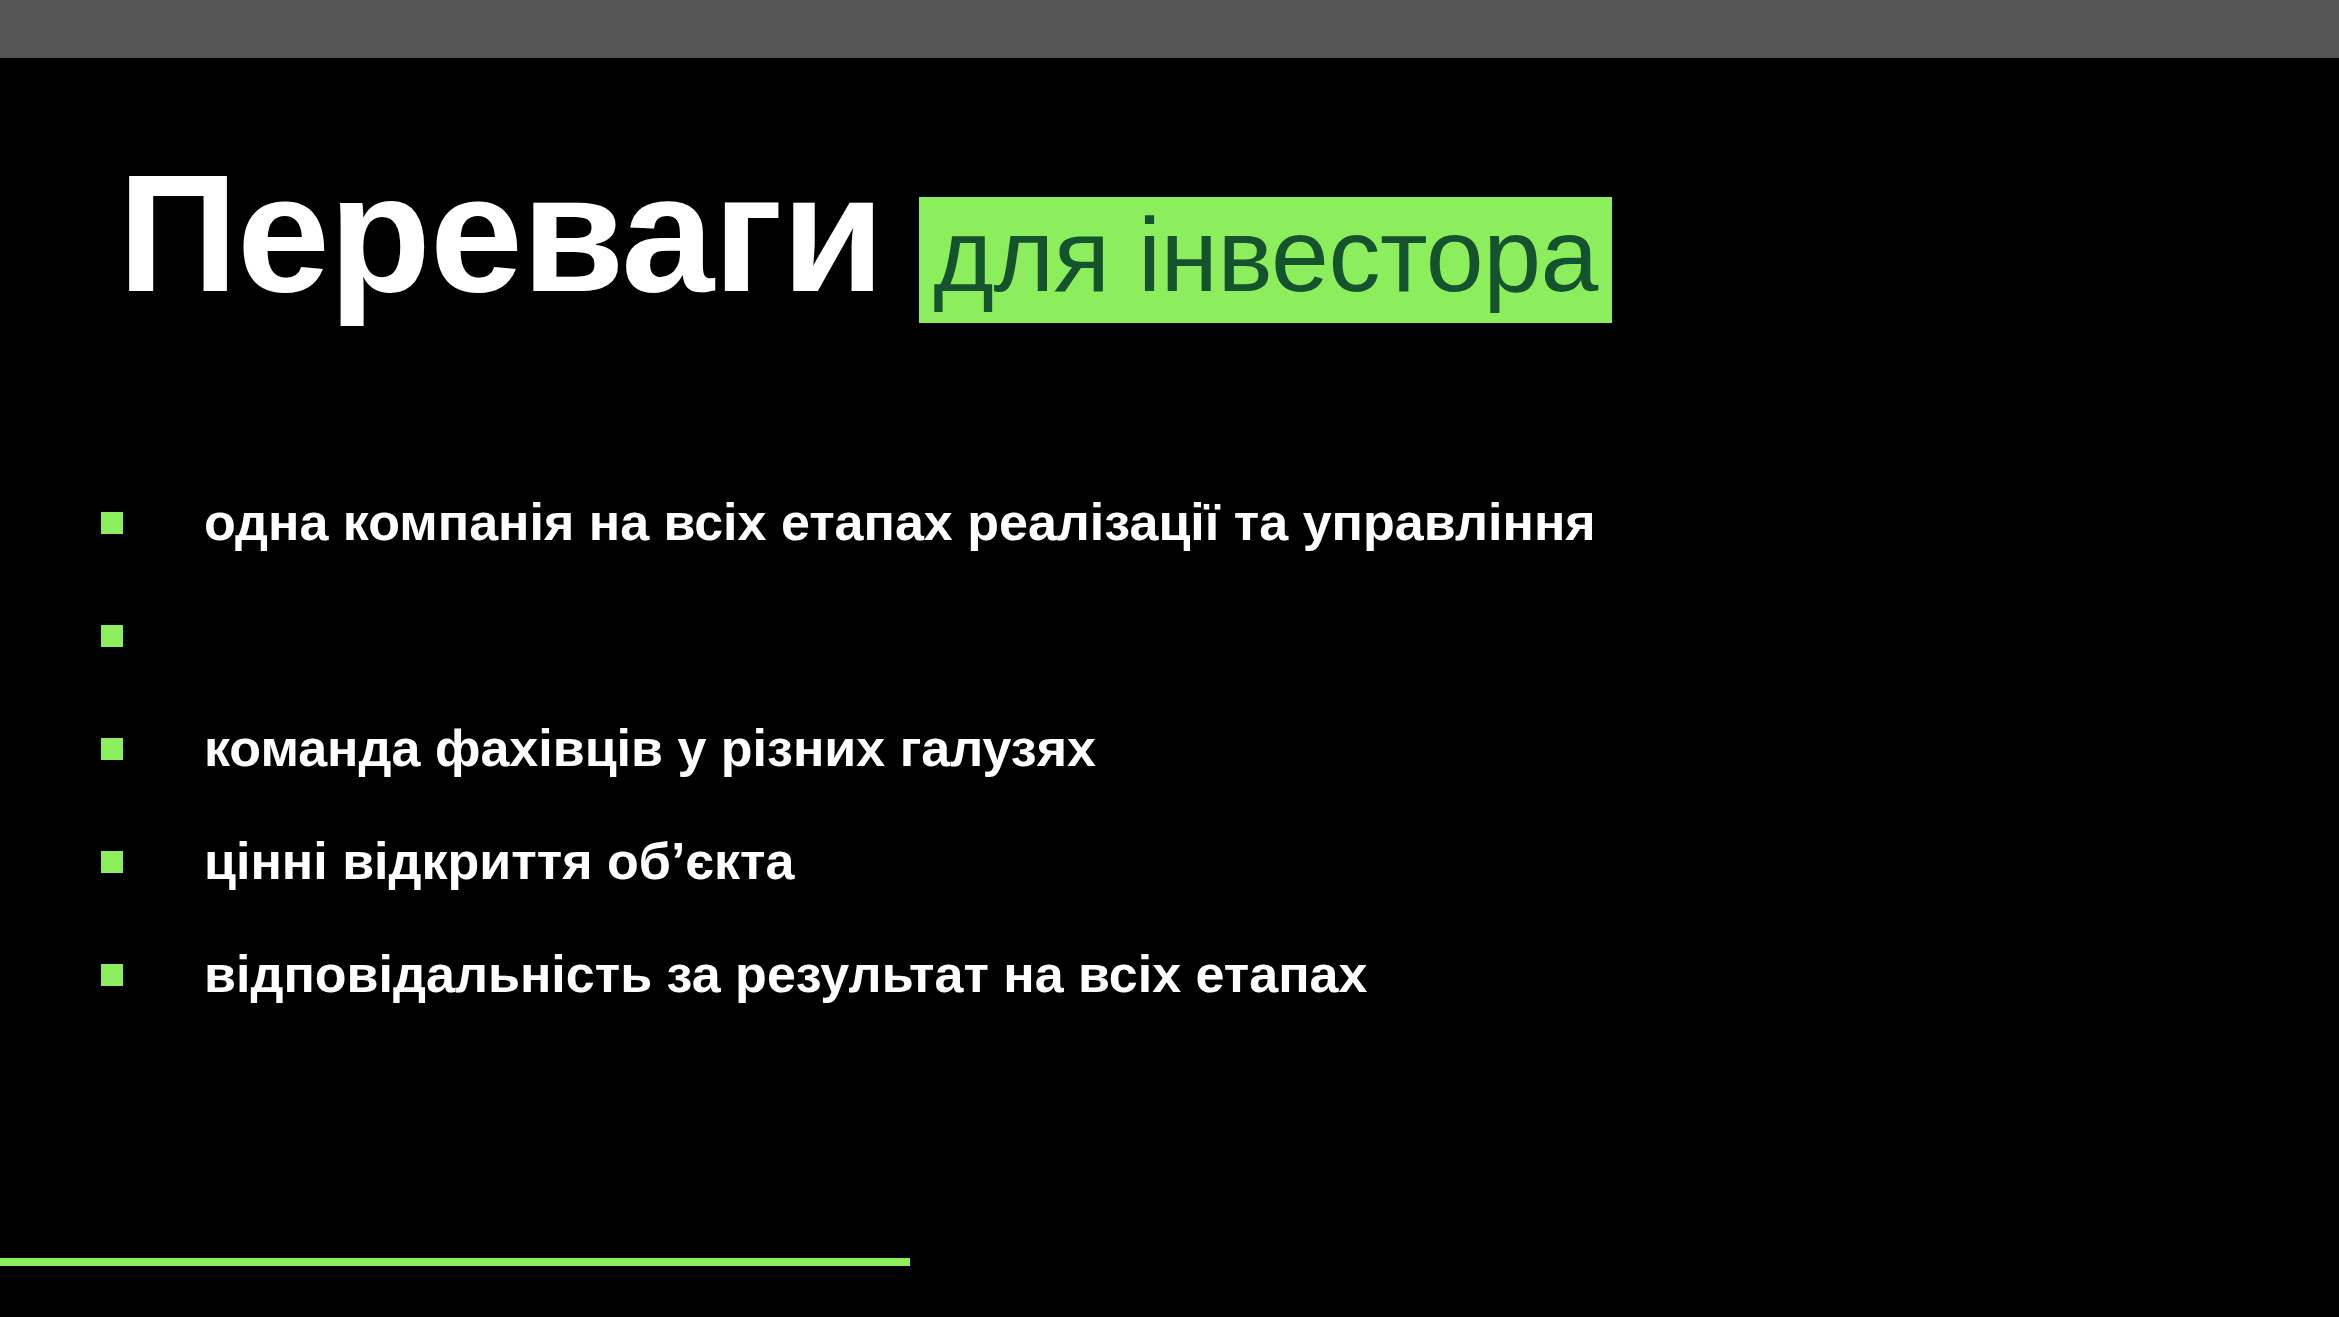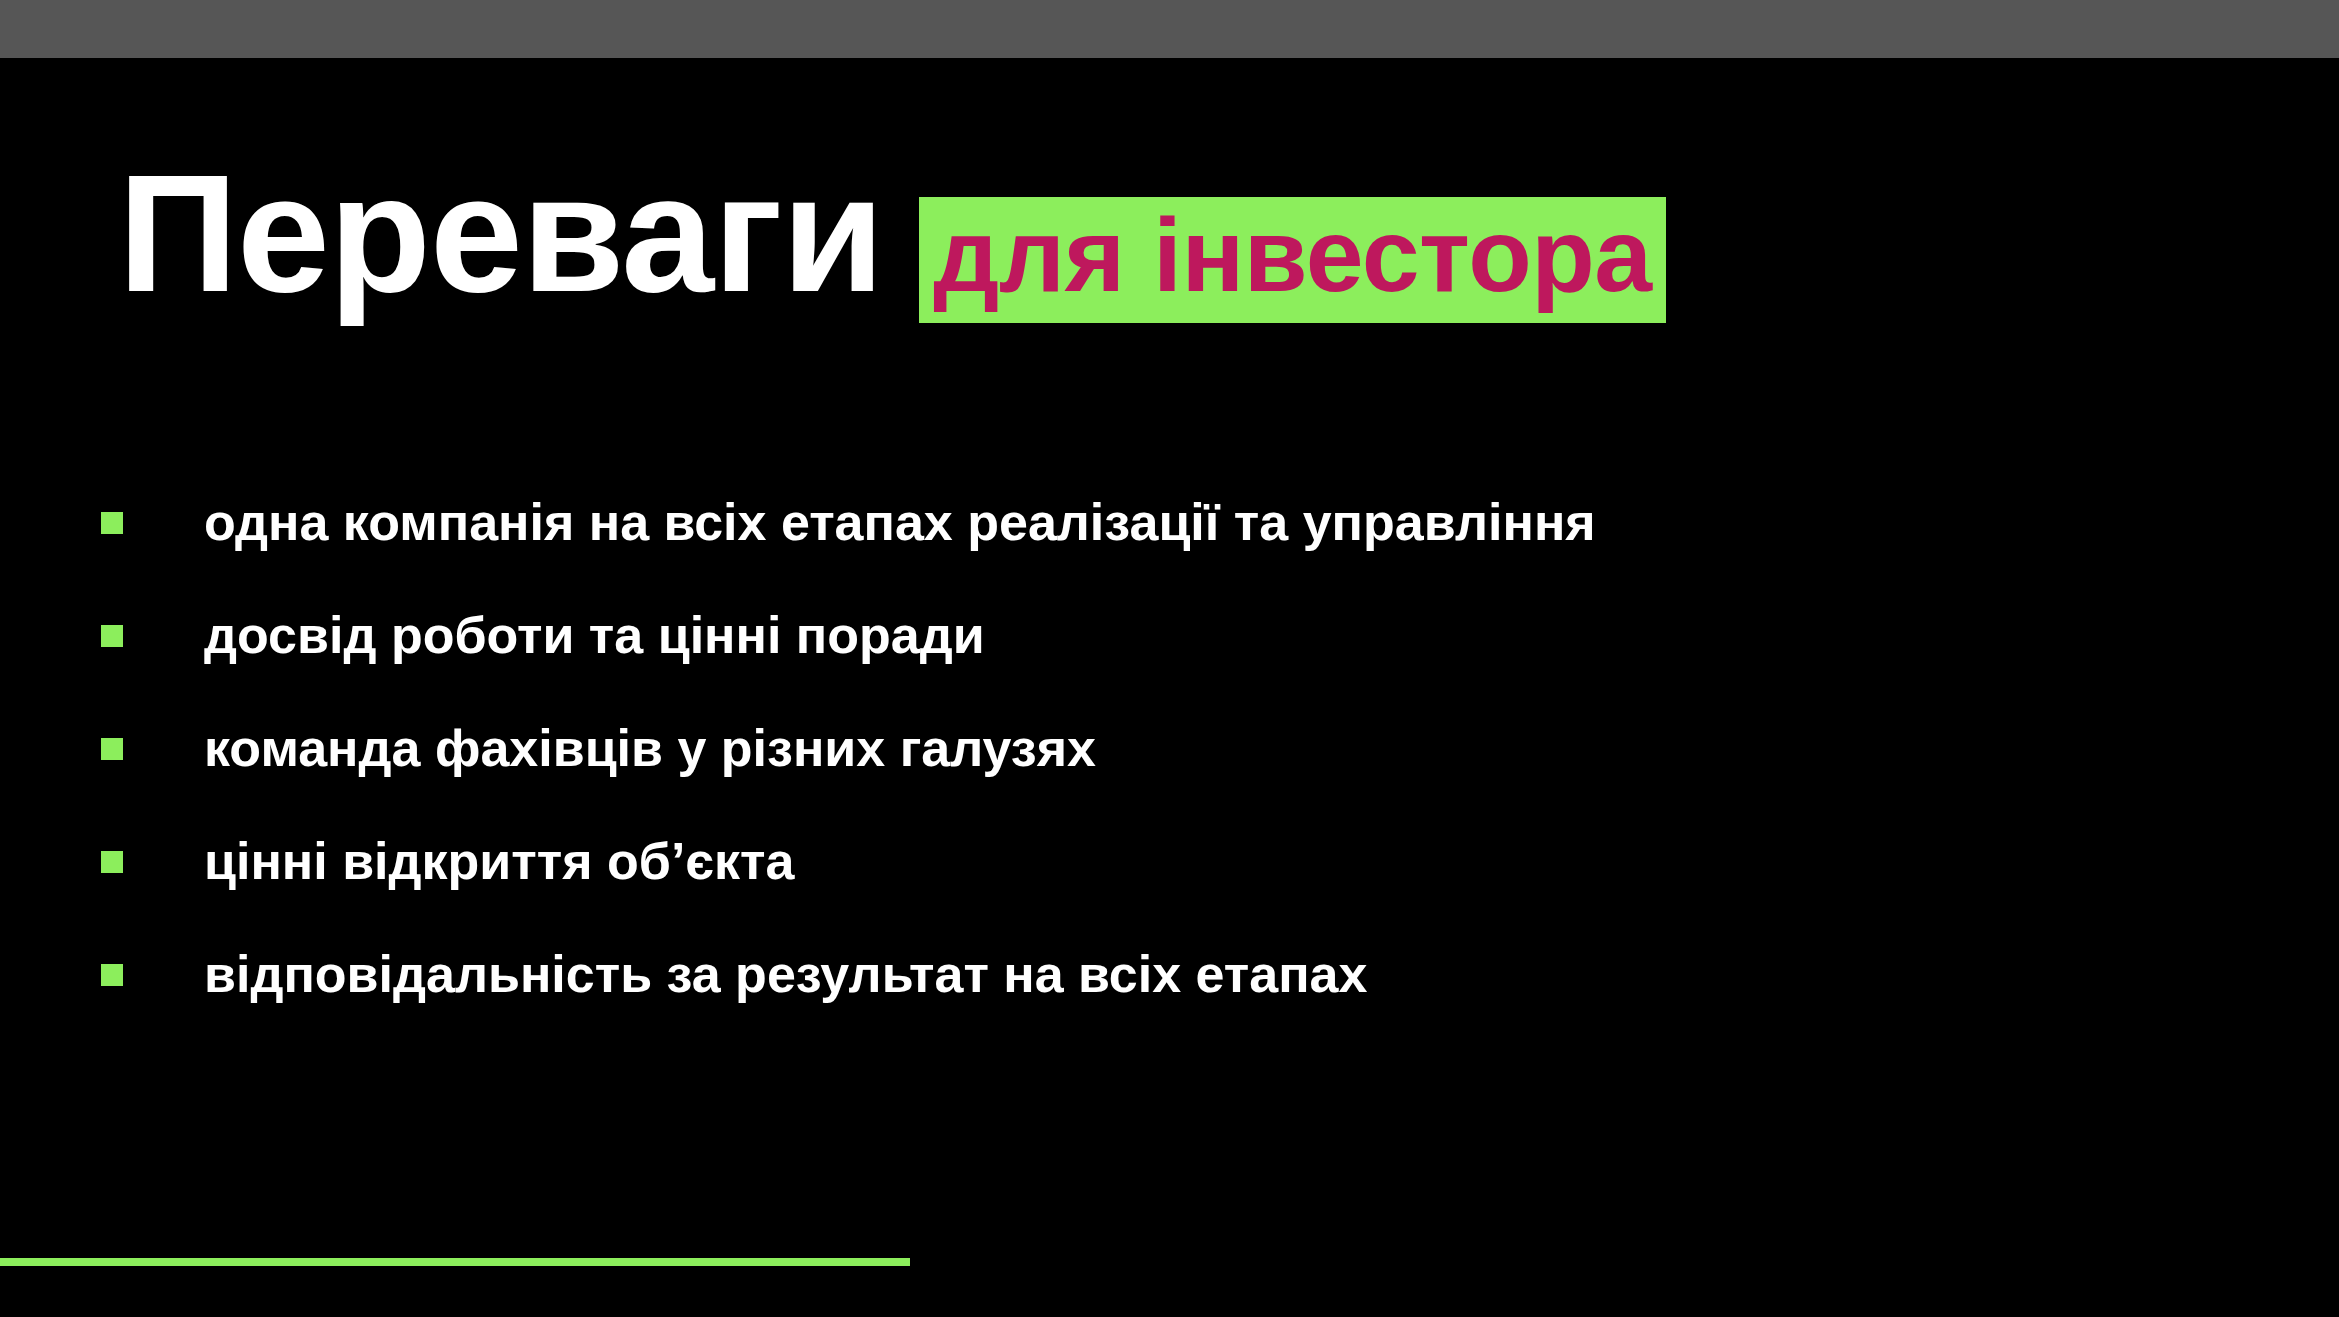--- a/index.html
+++ b/index.html
@@ -51,23 +51,23 @@
   }
   #title-accent-wrap {
     margin-left: 36px;
     background: #8CEE5C;
     padding: 6px 14px 16px 14px;
     display: inline-block;
     line-height: 1;
   }
   #title-accent {
     font-size: 104px;
-    font-weight: 700;
+    font-weight: 400;
     line-height: 1;
-    color: #be185d;
+    color: #14532d;
     letter-spacing: -0.5px;
     display: inline-block;
   }
 
   
   #bullets {
     position: absolute;
     left: 101px;
     top: 466px;
     width: 2100px;
@@ -119,21 +119,20 @@
 
   <div id="bullets">
 
     <div class="bullet-row">
       <span class="bullet-marker"></span>
       <span class="bullet-text">одна компанія на всіх етапах реалізації та управління</span>
     </div>
 
     <div class="bullet-row">
       <span class="bullet-marker"></span>
-      <span class="bullet-text">досвід роботи та цінні поради</span>
     </div>
 
     <div class="bullet-row">
       <span class="bullet-marker"></span>
       <span class="bullet-text">команда фахівців у різних галузях</span>
     </div>
 
     <div class="bullet-row">
       <span class="bullet-marker"></span>
       <span class="bullet-text">цінні відкриття об’єкта</span>

